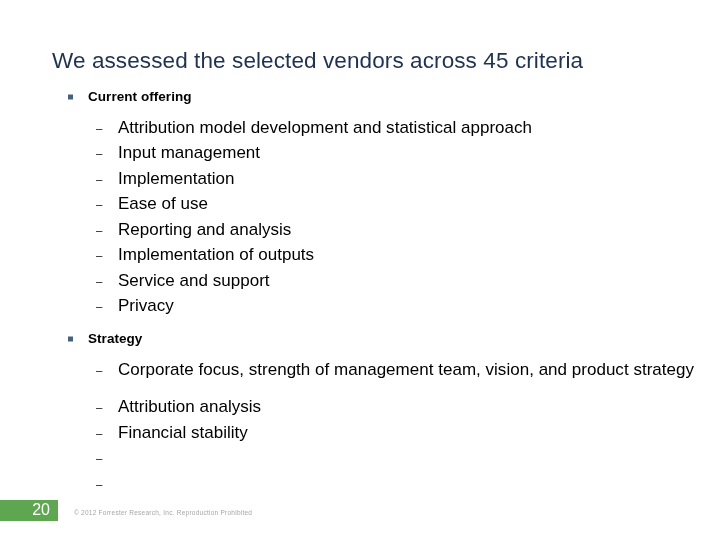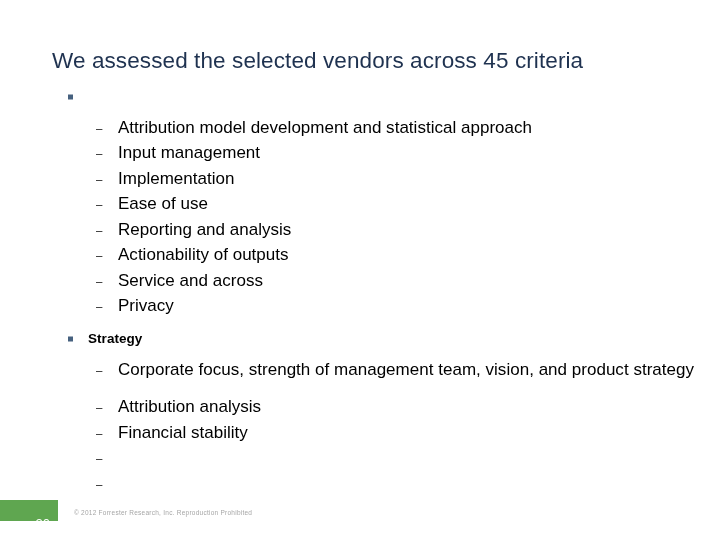--- a/index.html
+++ b/index.html
@@ -111,22 +111,22 @@
     left: 0;
     top: 500px;
     width: 58px;
     height: 21px;
     background: #5FA650;
     box-sizing: border-box;
   }
   .footer-page-number {
     position: absolute;
     right: 8px;
-    top: 17px;
-    font-size: 13px;
+    top: 3px;
+    font-size: 16px;
     line-height: 14px;
     color: #FFFFFF;
     font-weight: normal;
   }
   .footer-copyright {
     position: absolute;
     left: 74px;
     top: 508px;
     font-size: 6.5px;
     line-height: 9px;
@@ -140,20 +140,21 @@
 
 <div class="slide">
 
   <h1 class="slide-title">We assessed the selected vendors across 45 criteria</h1>
 
   <div class="body-list">
 
     <div class="group">
       <div class="l1">
         <span class="l1-marker"></span>
+        <span class="l1-label">Current offering</span>
       </div>
       <div class="gap-small"></div>
       <div class="l2">
         <span class="l2-marker">–</span>
         <span class="l2-label">Attribution model development and statistical approach</span>
       </div>
       <div class="l2">
         <span class="l2-marker">–</span>
         <span class="l2-label">Input management</span>
       </div>
@@ -164,25 +165,25 @@
       <div class="l2">
         <span class="l2-marker">–</span>
         <span class="l2-label">Ease of use</span>
       </div>
       <div class="l2">
         <span class="l2-marker">–</span>
         <span class="l2-label">Reporting and analysis</span>
       </div>
       <div class="l2">
         <span class="l2-marker">–</span>
-        <span class="l2-label">Actionability of outputs</span>
-      </div>
-      <div class="l2">
-        <span class="l2-marker">–</span>
-        <span class="l2-label">Service and across</span>
+        <span class="l2-label">Implementation of outputs</span>
+      </div>
+      <div class="l2">
+        <span class="l2-marker">–</span>
+        <span class="l2-label">Service and support</span>
       </div>
       <div class="l2">
         <span class="l2-marker">–</span>
         <span class="l2-label">Privacy</span>
       </div>
     </div>
 
     <div class="gap-after-group"></div>
 
     <div class="group">

